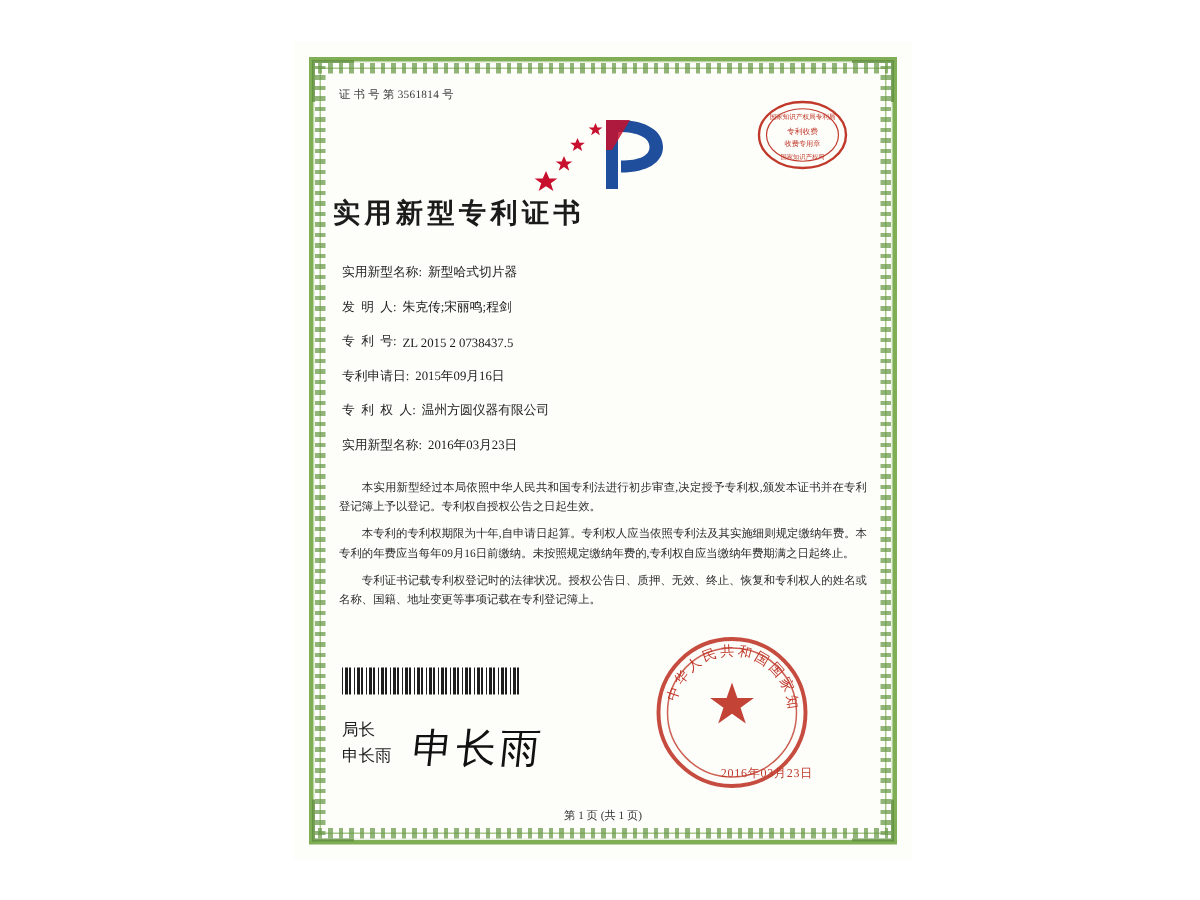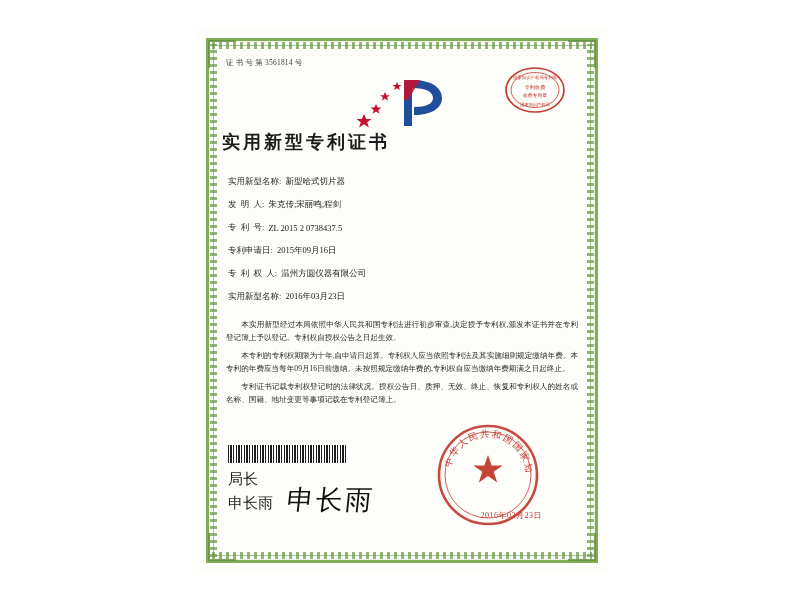--- a/index.html
+++ b/index.html
@@ -174,23 +174,24 @@
 
   
   #sig-block {
     position: absolute;
     left: 6px;
     bottom: 34px;
     display: flex;
     align-items: flex-end;
   }
   #sig-labels {
-    font-size: 15px;
+    font-size: 11px;
     line-height: 1.6;
     color: #1f1f1f;
+    font-family: Liberation Mono, monospace;
   }
   #sig-script {
     margin-left: 14px;
     font-size: 27px;
     font-family: "DejaVu Serif", serif;
     color: #111111;
     letter-spacing: 2px;
     transform: skewX(-6deg);
     line-height: 1;
     padding-bottom: 2px;
@@ -318,15 +319,16 @@
         </g>
         <defs>
           <path id="sealArc" d="M 52,52 m -38,0 a 38,38 0 1 1 76,0"></path>
         </defs>
         <text font-size="9.2" fill="#c0392b" font-family="DejaVu Sans, sans-serif" letter-spacing="2">
           <textPath href="#sealArc" startOffset="6%">中华人民共和国国家知识产权局</textPath>
         </text>
       </svg>
       <div id="seal-date">2016年03月23日</div>
 
+      <div id="footer-page">第 1 页 (共 1 页)</div>
     </div>
   </div>
 </div>
 
 </body></html>

